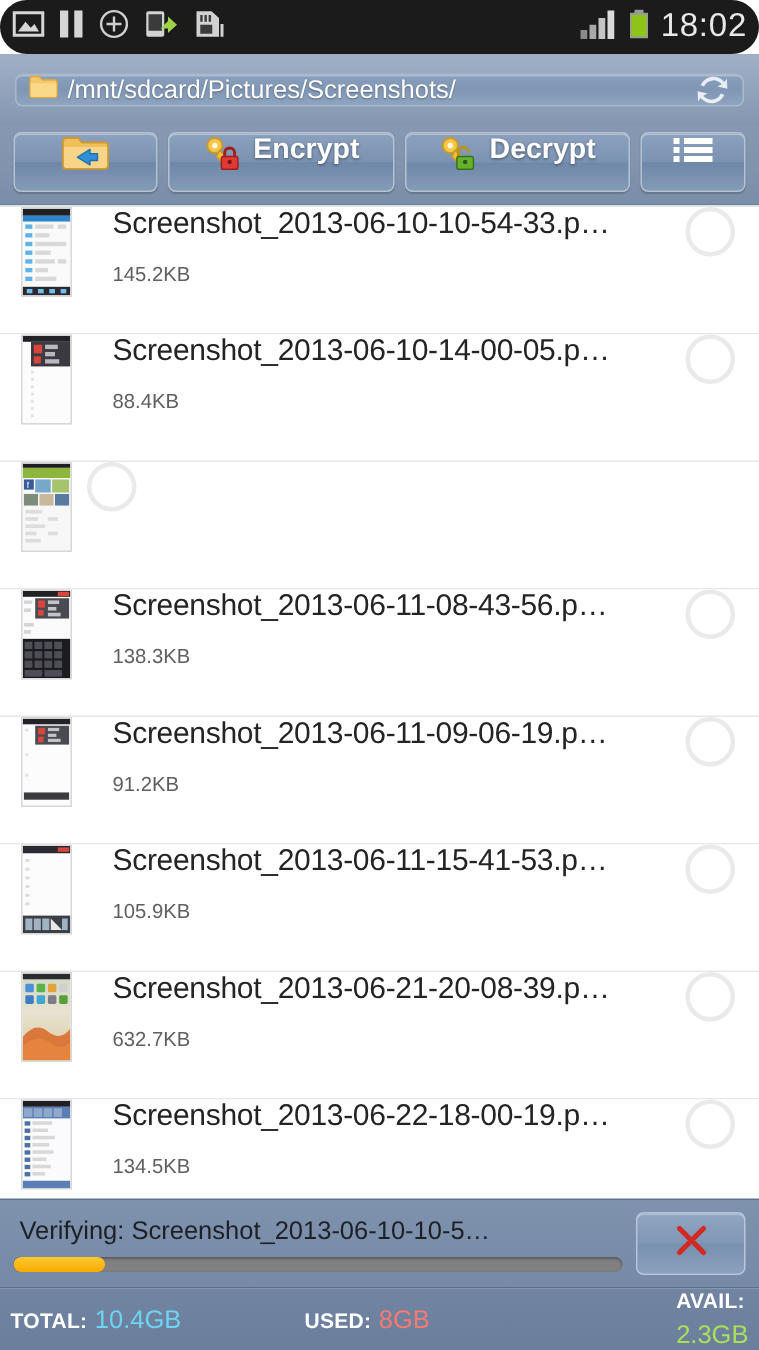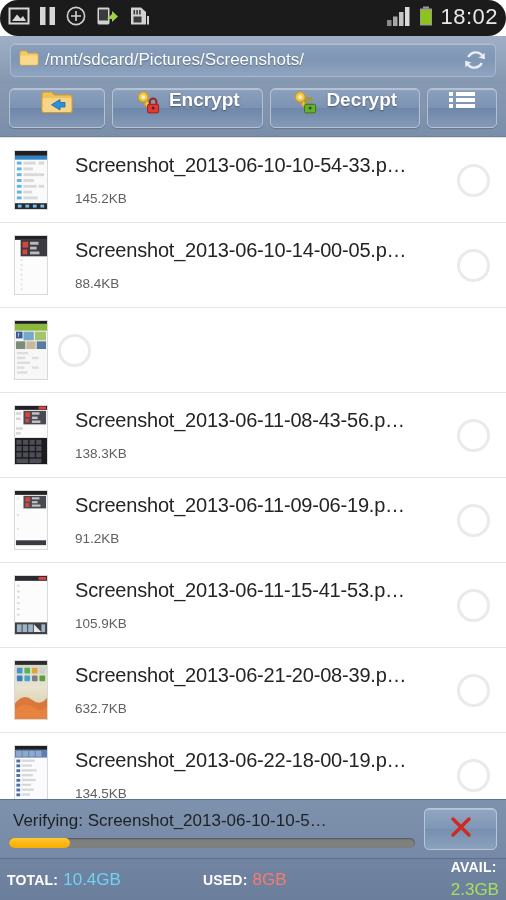--- a/index.html
+++ b/index.html
@@ -27,21 +27,21 @@
   }
   .ic { display:block; }
 
   
   .pathbar-wrap {
     flex:0 0 48px;
     background:linear-gradient(to bottom,#9fb0c6 0%, #8497b0 100%);
     display:flex; align-items:center; padding:0 10px;
   }
   .pathbar {
-    flex:1; height:34px; border-radius:5px;
+    flex:1; height:22px; border-radius:5px;
     background:linear-gradient(to bottom,#8aa0bd 0%, #7f96b4 48%, #8fa4c0 100%);
     border:1px solid #aab8cb;
     box-shadow:inset 0 1px 0 rgba(255,255,255,.30);
     display:flex; align-items:center; padding:0 8px;
     overflow:hidden;
   }
   .path-text {
     color:#ffffff; font-size:17px; margin-left:6px;
     white-space:nowrap; overflow:hidden; text-overflow:ellipsis;
     text-shadow:0 1px 1px rgba(0,0,0,.35);
@@ -72,21 +72,21 @@
     text-shadow:0 1px 2px rgba(0,0,0,.45);
     white-space:nowrap;
   }
 
   
   .filelist {
     flex:1 1 auto; background:#fdfdfd; overflow:hidden;
     border-top:1px solid #e3e3e3;
   }
   .row {
-    height:85px; display:flex; align-items:center;
+    height:85px; display:flex; 
     padding:0 16px 0 14px;
     border-bottom:1px solid #e7e7e7;
     background:#ffffff; cursor:pointer;
   }
   .thumb {
     width:34px; height:60px; flex:0 0 34px;
     background:#f2f2f2; border:1px solid #d8d8d8;
     overflow:hidden; position:relative;
   }
   .thumb svg { display:block; width:100%; height:100%; }

